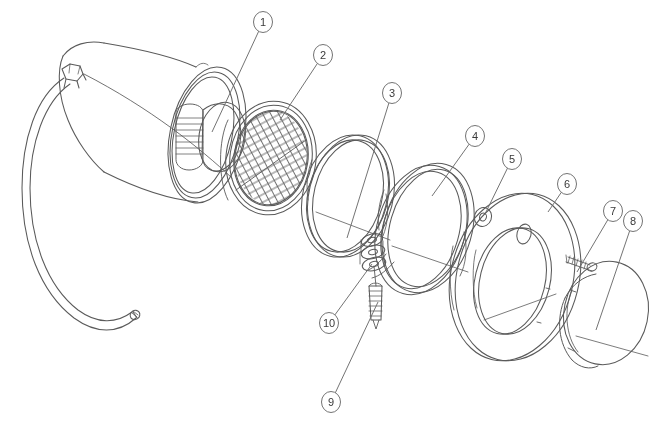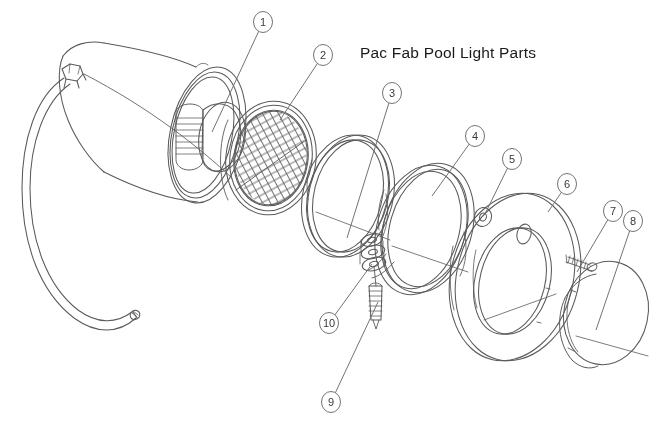--- a/index.html
+++ b/index.html
@@ -243,15 +243,14 @@
           <ellipse cx="331" cy="402" rx="9.5" ry="10.5" fill="#ffffff" stroke="#6b6b6b" stroke-width="0.95"></ellipse>
           <text x="331" y="406" text-anchor="middle" font-size="11" font-family="&quot;Liberation Sans&quot;, sans-serif" fill="#3a3a3a">9</text>
         </g>
         <g>
           <ellipse cx="329" cy="323" rx="9.5" ry="10.5" fill="#ffffff" stroke="#6b6b6b" stroke-width="0.95"></ellipse>
           <text x="329" y="327" text-anchor="middle" font-size="11" font-family="&quot;Liberation Sans&quot;, sans-serif" fill="#3a3a3a">10</text>
         </g>
       </g>
   </svg>
 
-  <div class="ttl">Pac Fab Pool Light Parts</div>
 
 </div>
 
 </body></html>

